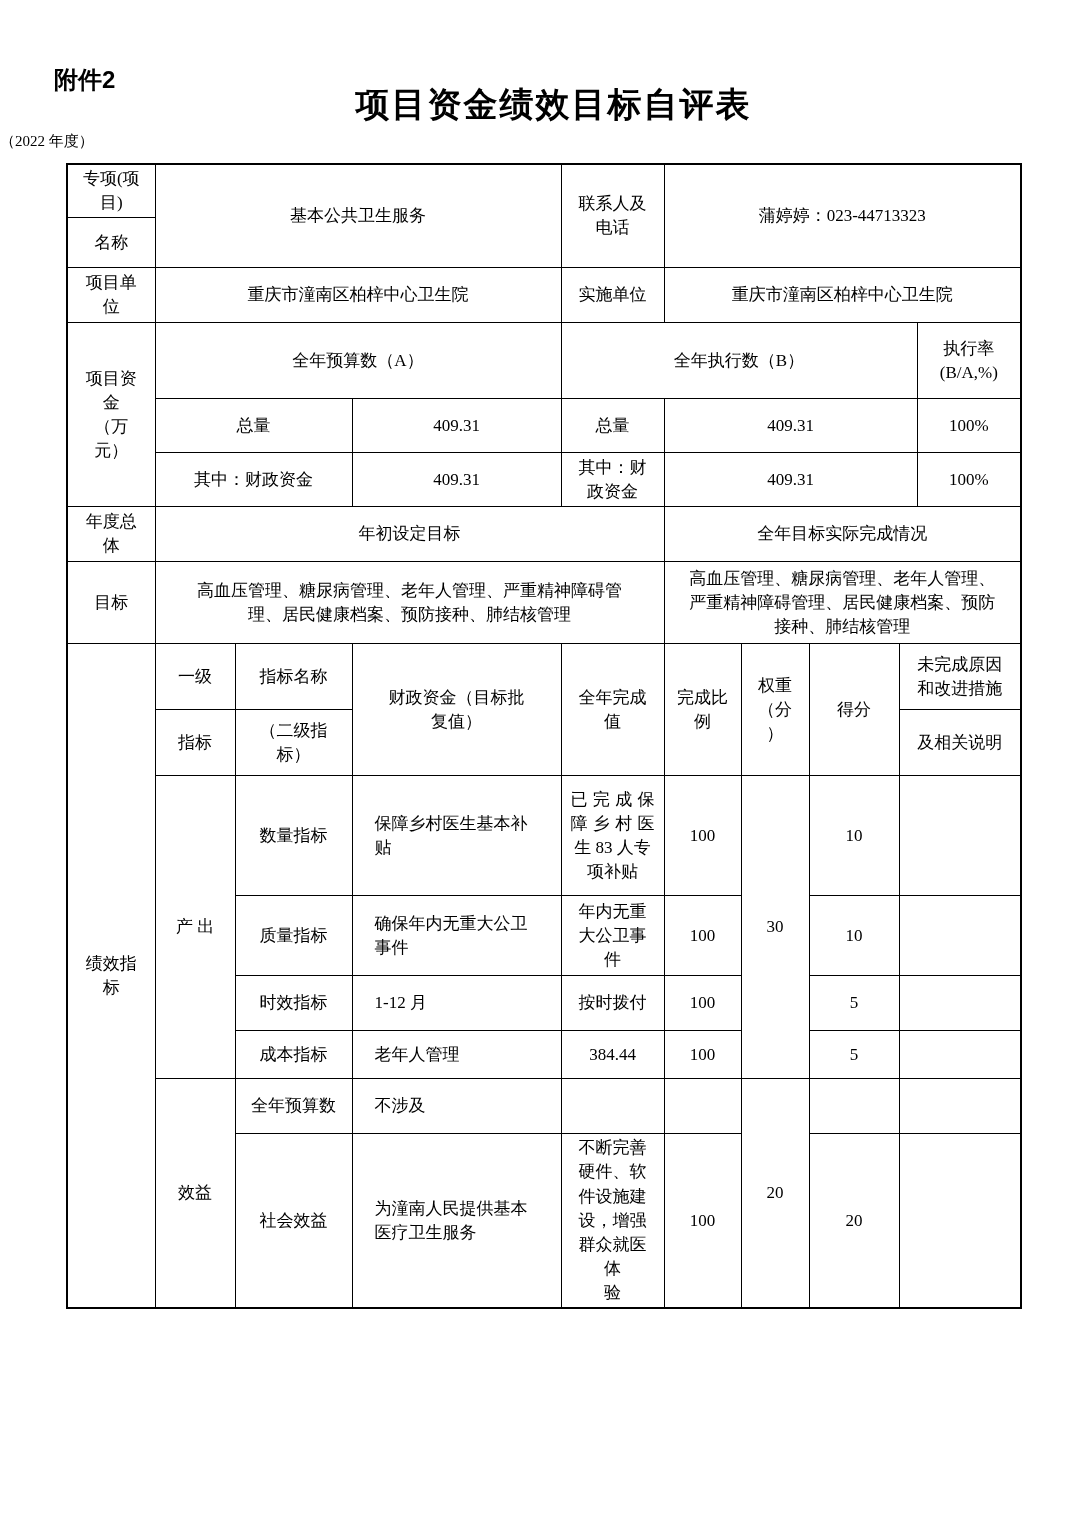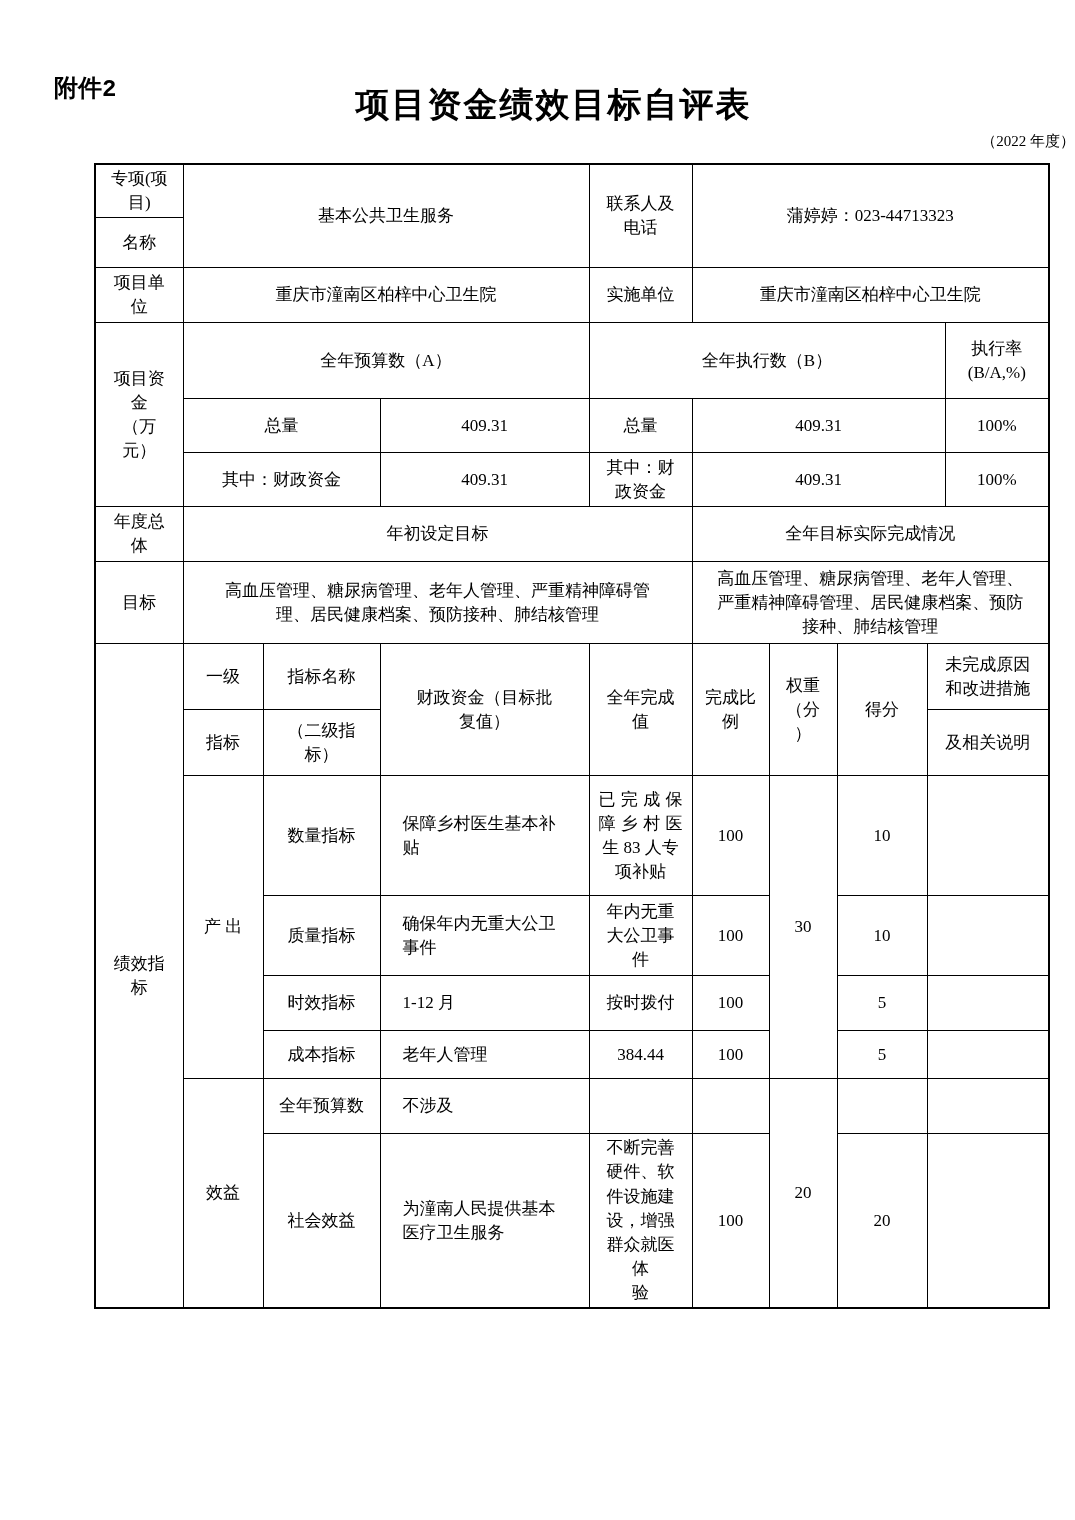--- a/index.html
+++ b/index.html
@@ -7,54 +7,53 @@
     position: relative;
     width: 1075px;
     height: 1520px;
     margin: 0 auto;
     background: #ffffff;
     font-family: "Liberation Serif", "DejaVu Serif", serif;
     color: #000;
   }
   .attachment {
     position: absolute;
-    top: 72px;
+    top: 64px;
     left: 54px;
-    font-family: Liberation Mono, monospace;
+    font-family: Liberation Sans, sans-serif;
     font-weight: bold;
     font-size: 24px;
   }
   .title {
     position: absolute;
     top: 66px;
     left: 0;
     width: 100%;
     text-align: center;
     font-weight: bold;
     font-size: 34px;
     letter-spacing: 2px;
     margin: 16px;
   }
   .subtitle {
     position: absolute;
     top: 132px;
     left: 0;
     width: 100%;
-    text-align: right;
+    text-align: left;
     font-size: 15px;
   }
   table.main {
     position: absolute;
     top: 163px;
     left: 66px;
     width: 954px;
     border-collapse: collapse;
     table-layout: fixed;
     border: 2px solid #000;
-    margin-left: 28px;
   }
   table.main td {
     border: 1px solid #000;
     font-size: 17px;
     line-height: 1.42;
     text-align: center;
     vertical-align: middle;
     padding: 2px 7px;
     white-space: pre-line;
     overflow: hidden;

